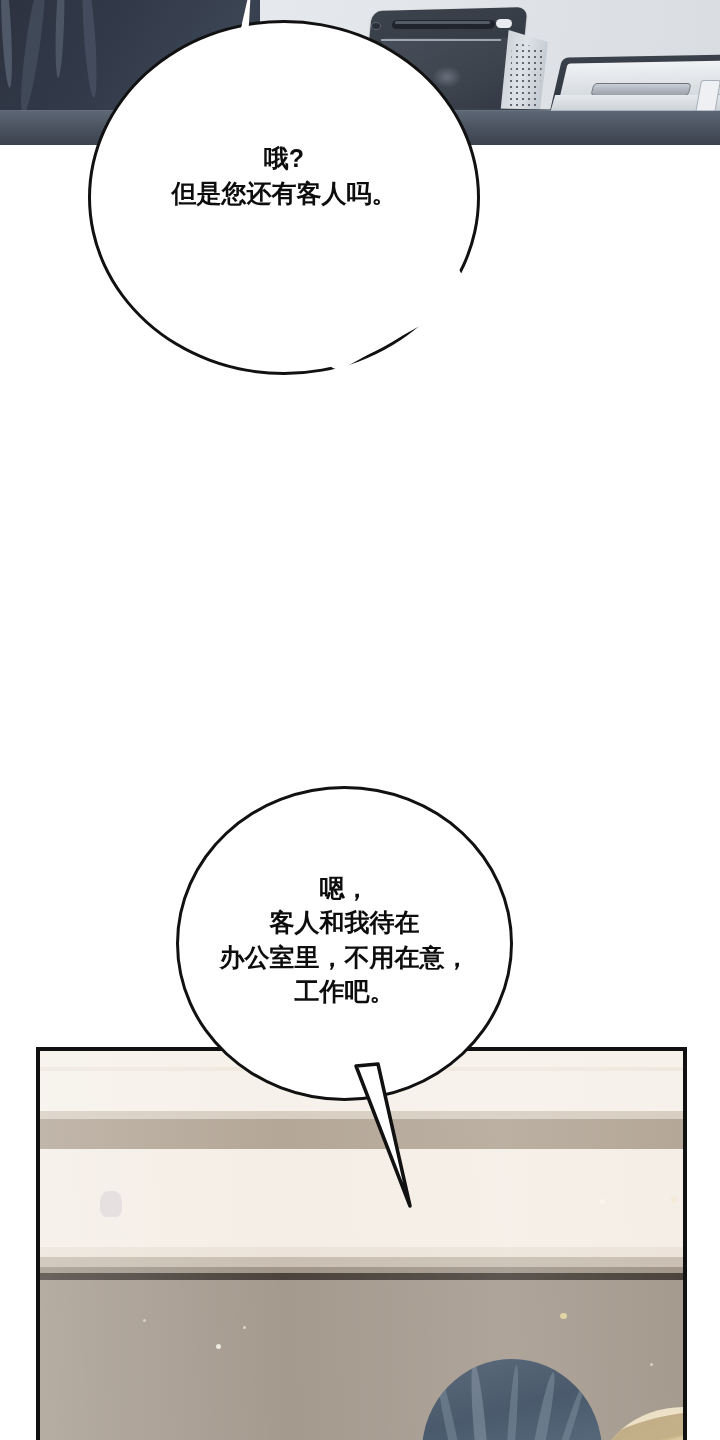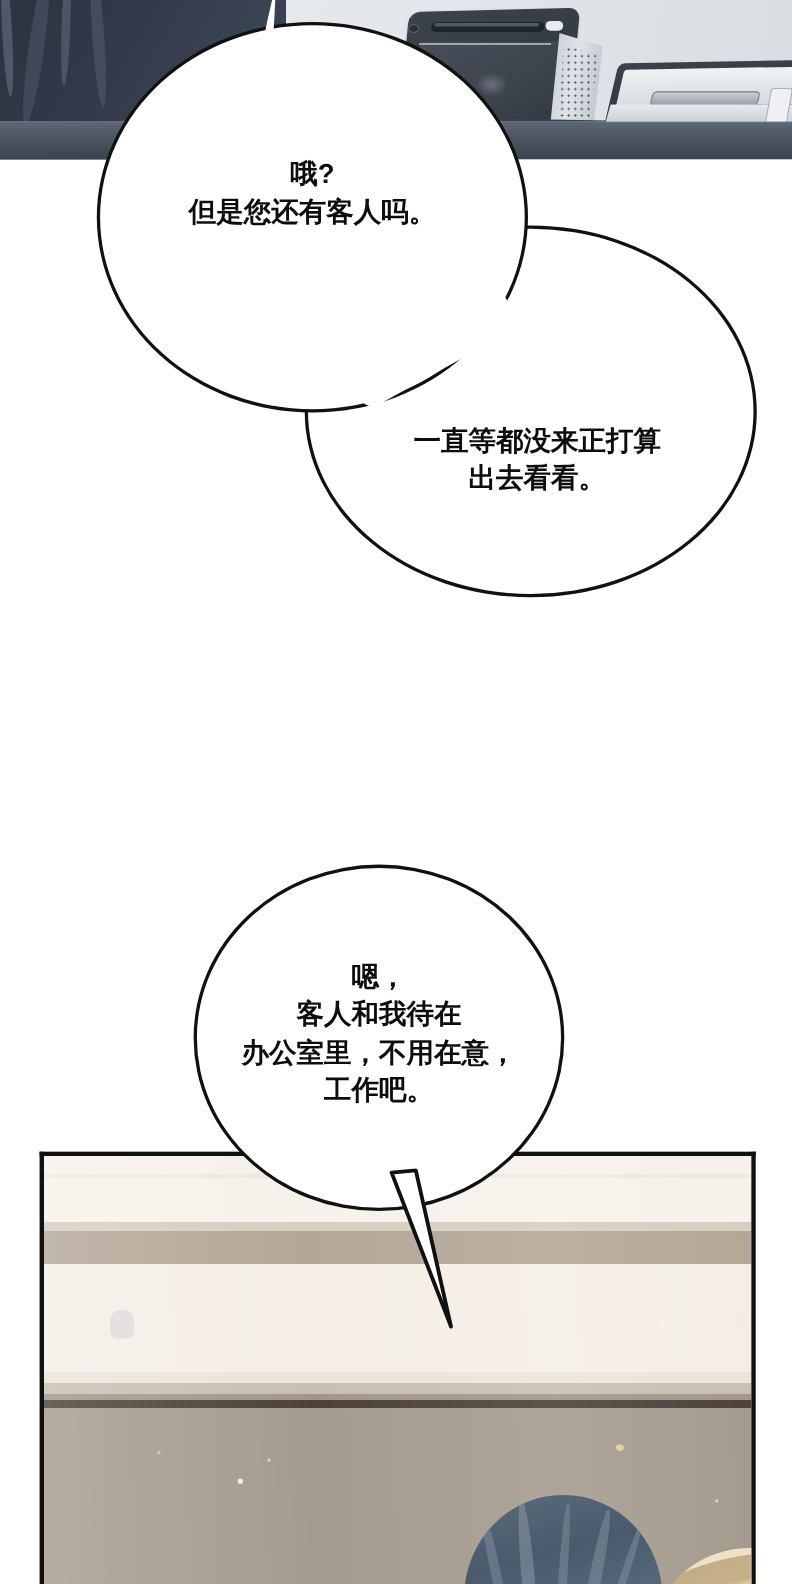--- a/index.html
+++ b/index.html
@@ -407,24 +407,20 @@
     <div class="kb-body"></div>
     <div class="kb-plate"></div>
     <div class="kb-bar"></div>
     <div class="kb-lower"></div>
     <div class="kb-tab"></div>
 
     <div class="desk-edge-line"></div>
     <div class="desk-surface"></div>
   </div>
 
-  <div class="bubble" id="bubbleB">
-    <div class="bubble-text">一直等都没来正打算
-出去看看。</div>
-  </div>
 
   <div class="bubble" id="bubbleA">
     <div class="bubble-text">哦?
 但是您还有客人吗。</div>
   </div>
 
   <div class="merge-patch"></div>
   <div class="tail-up"></div>
 
   <div class="panel-bottom">

